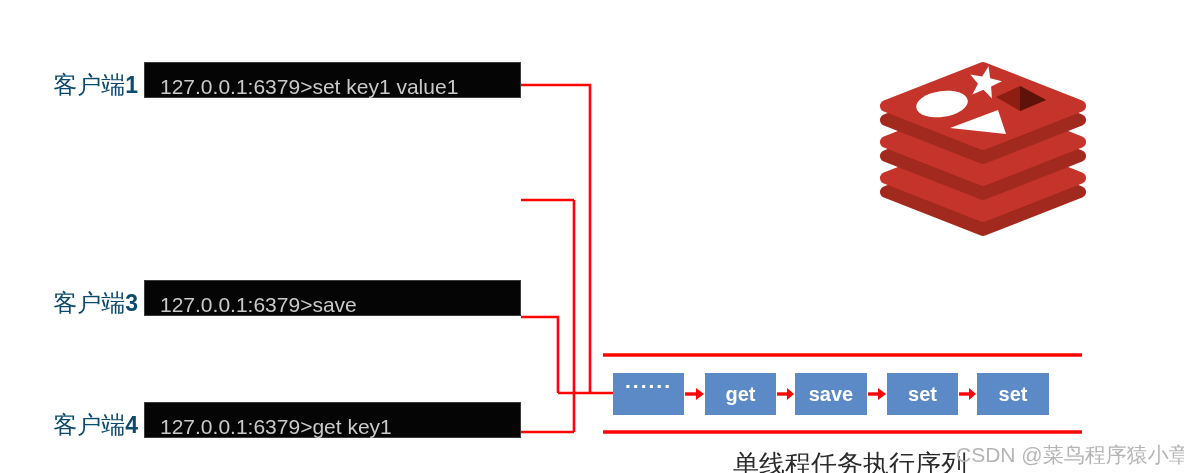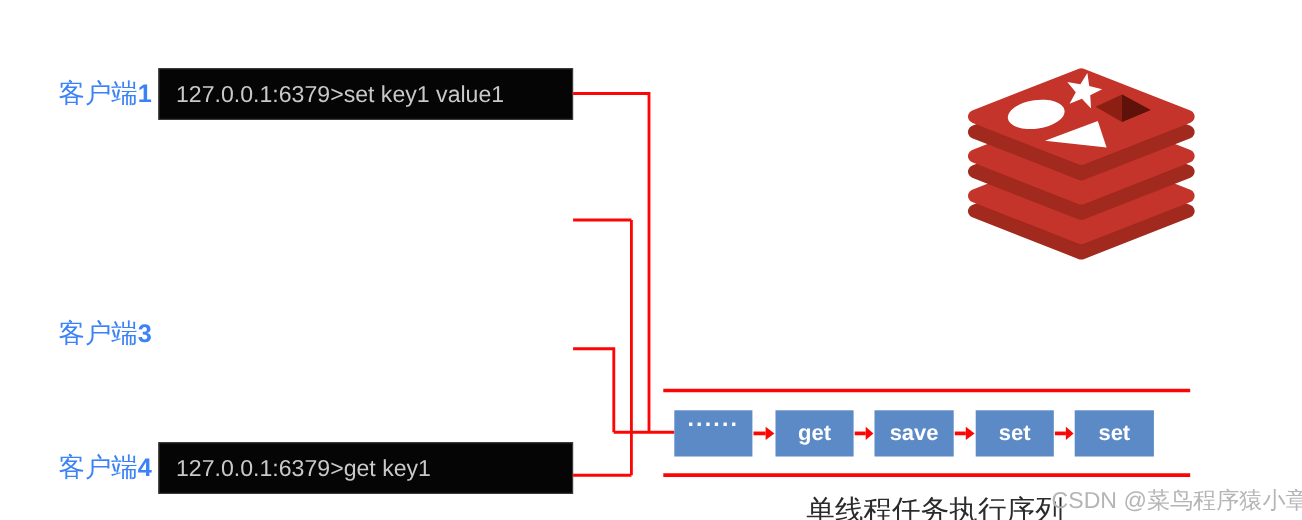--- a/index.html
+++ b/index.html
@@ -4,27 +4,27 @@
 <style>
   html,body{margin:0;padding:0;background:#ffffff;}
   .stage{
     position:relative;width:1184px;height:473px;background:#ffffff;
     overflow:hidden;font-family:"Liberation Sans",sans-serif;
   }
   .client-row{position:absolute;left:0;width:560px;height:47px;}
   .client-label{
     position:absolute;left:36px;top:0;width:102px;height:47px;line-height:47px;
     text-align:right;font-family:"DejaVu Serif","Liberation Serif",serif;
-    font-size:24px;color:#3b82f6;white-space:nowrap;
+    font-size:24px;color:#0c4a6e;white-space:nowrap;
   }
   .client-label b{
     font-family:"Liberation Sans",sans-serif;font-size:23px;font-weight:bold;
   }
   .terminal-box{
-    position:absolute;left:144px;top:0;width:377px;height:47px;line-height:47px;
+    position:absolute;left:144px;top:0;width:377px;height:36px;line-height:47px;
     background:#050505;border:1px solid #3c3c3c;box-sizing:border-box;
     color:#c9c9c9;font-size:21px;padding-left:15px;white-space:nowrap;
     font-family:"Liberation Sans",sans-serif;
   }
   .connectors{position:absolute;left:0;top:0;width:1184px;height:473px;}
   .queue-item{
     position:absolute;top:373px;height:42px;line-height:42px;text-align:center;
     background:#5b8ac6;color:#ffffff;font-weight:bold;font-size:20px;
     font-family:"Liberation Sans",sans-serif;
   }
@@ -45,20 +45,21 @@
 <body>
 
 <div class="stage">
 
   <div class="client-row" style="top:62px">
     <div class="client-label"><span>客户端</span><b>1</b></div>
     <div class="terminal-box"><span>127.0.0.1:6379&gt;set key1 value1</span></div>
   </div>
   <div class="client-row" style="top:280px">
     <div class="client-label"><span>客户端</span><b>3</b></div>
+    <div class="terminal-box"><span>127.0.0.1:6379&gt;save</span></div>
   </div>
   <div class="client-row" style="top:402px">
     <div class="client-label"><span>客户端</span><b>4</b></div>
     <div class="terminal-box"><span>127.0.0.1:6379&gt;get key1</span></div>
   </div>
 
   <svg class="connectors" viewBox="0 0 1184 473">
     <g fill="none" stroke-width="2.6">
       <path d="M521,85 H590 V393" stroke="#fe0505"></path>
       <path d="M521,200 H574" stroke="#fe0505"></path>

